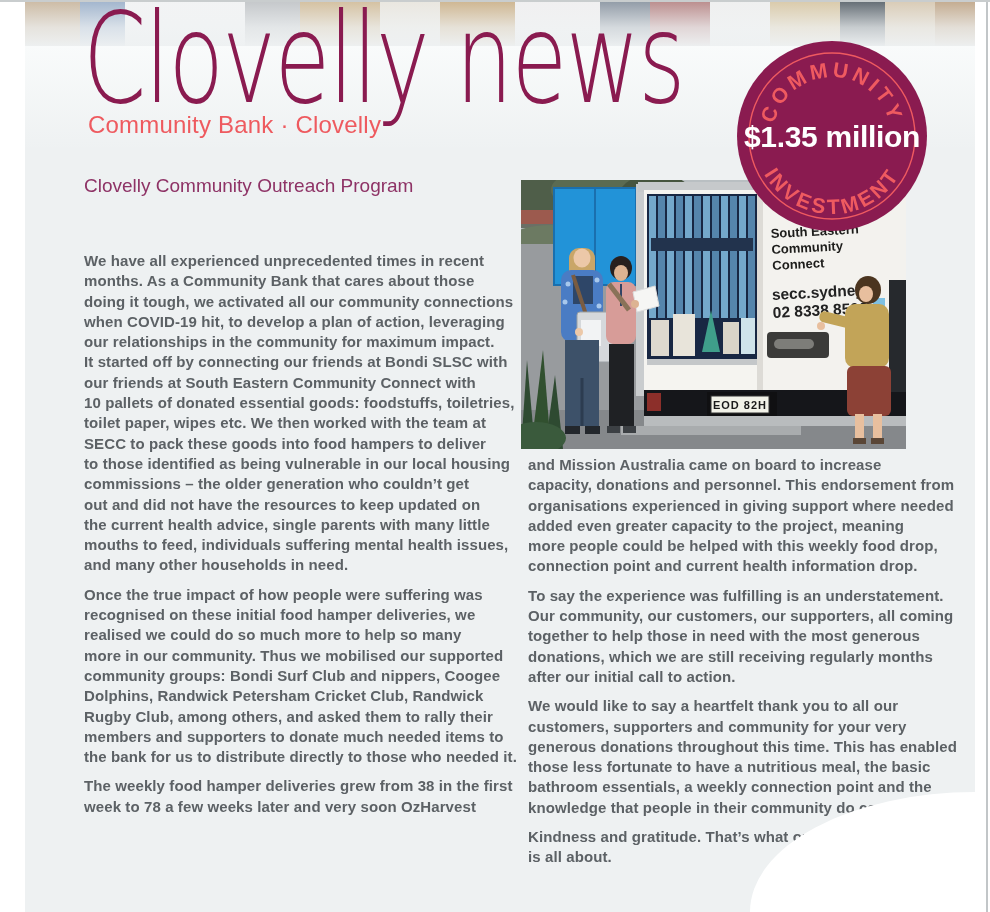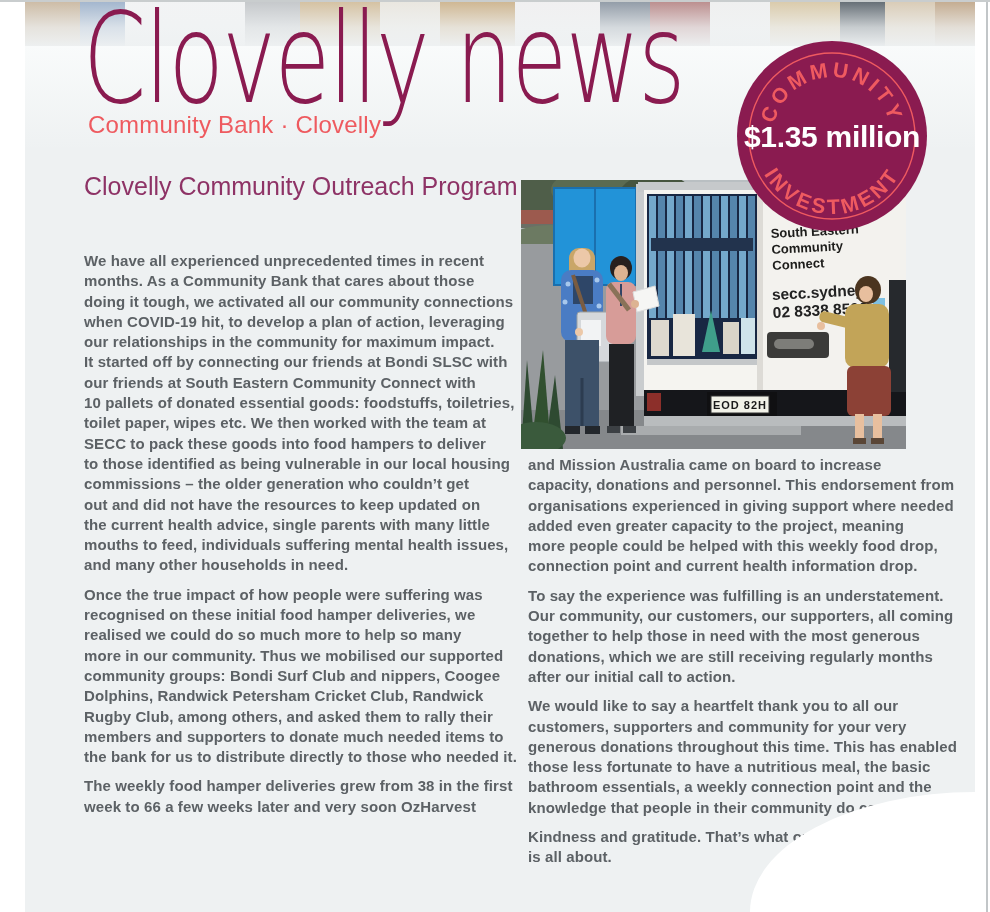--- a/index.html
+++ b/index.html
@@ -29,21 +29,21 @@
   }
   .masthead-subtitle {
     position:absolute; left:88px; top:111px; z-index:4;
     font-size:24px; font-weight:500; color:#ee5a5f; letter-spacing:0.2px; white-space:nowrap;
   }
 
   .badge { position:absolute; left:736px; top:40px; width:192px; height:192px; z-index:3; }
 
   .article-heading {
     position:absolute; left:84px; top:167px; width:460px;
-    font-size:25px; line-height:38px; color:#8e3366; font-weight:400;
+    font-size:19px; line-height:38px; color:#8e3366; font-weight:400;
   }
 
   .col { position:absolute; color:#5c6165; font-size:15px; line-height:20.3px; letter-spacing:0.1px; }
   .col p { margin:0 0 9px 0; white-space:pre-line;font-weight:bold; }
   .col-left  { left:84px;  top:251px; width:452px; }
   .col-right { left:528px; top:455px; width:450px; }
 
   .photo { position:absolute; left:521px; top:180px; width:385px; height:269px; z-index:1; }
 
   .corner-curve {
@@ -121,21 +121,21 @@
   <p>Once the true impact of how people were suffering was
 recognised on these initial food hamper deliveries, we
 realised we could do so much more to help so many
 more in our community. Thus we mobilised our supported
 community groups: Bondi Surf Club and nippers, Coogee
 Dolphins, Randwick Petersham Cricket Club, Randwick
 Rugby Club, among others, and asked them to rally their
 members and supporters to donate much needed items to
 the bank for us to distribute directly to those who needed it.</p>
   <p>The weekly food hamper deliveries grew from 38 in the first
-week to 66 a few weeks later and very soon OzHarvest</p>
+week to 78 a few weeks later and very soon OzHarvest</p>
 </div>
 
 <div class="col col-right">
   <p>and Mission Australia came on board to increase
 capacity, donations and personnel. This endorsement from
 organisations experienced in giving support where needed
 added even greater capacity to the project, meaning
 more people could be helped with this weekly food drop,
 connection point and current health information drop.</p>
   <p>To say the experience was fulfilling is an understatement.

